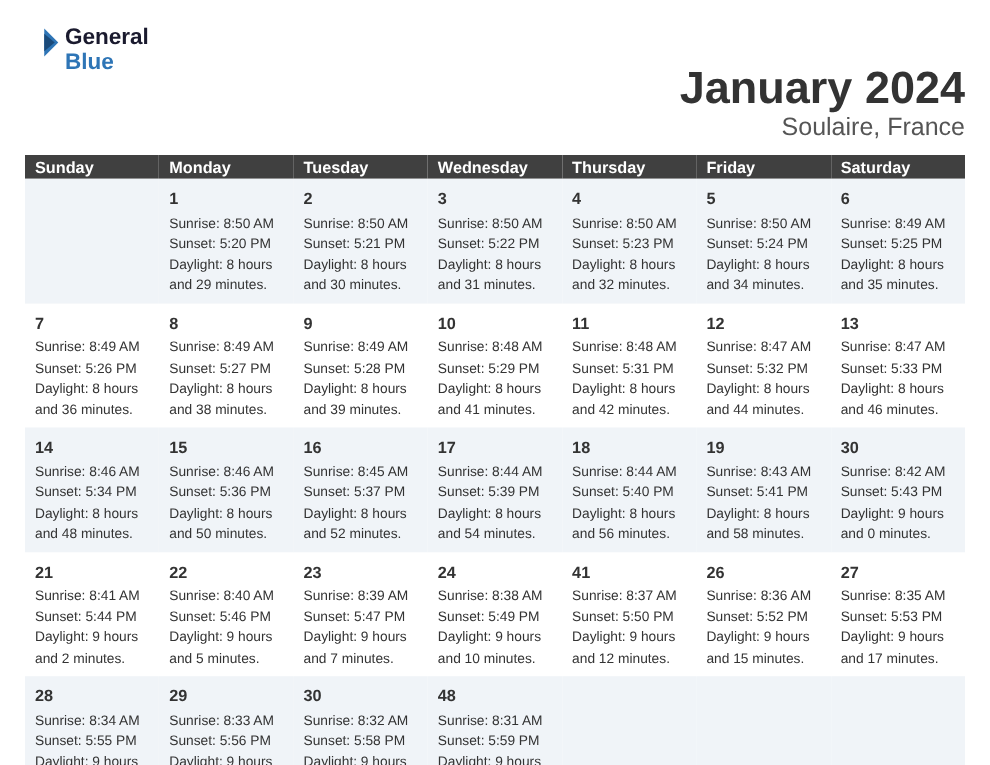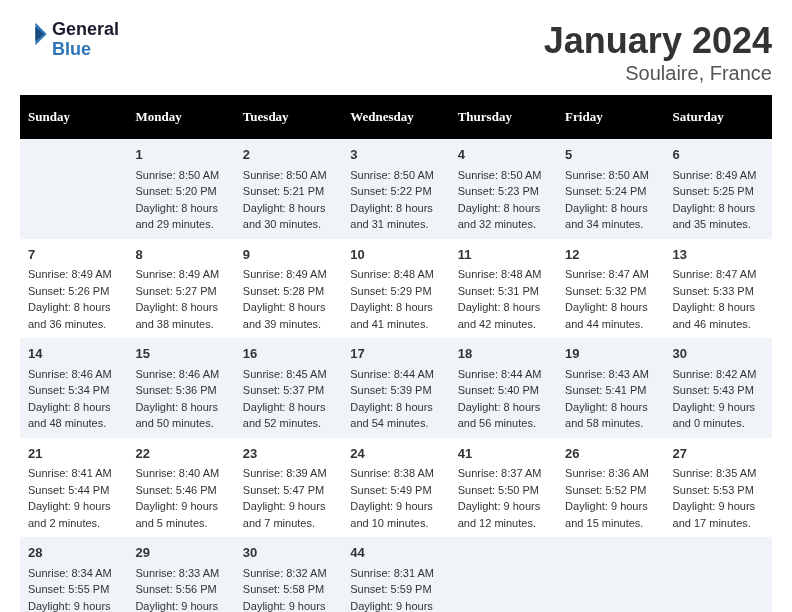--- a/index.html
+++ b/index.html
@@ -20,43 +20,43 @@
       display: flex;
       align-items: flex-start;
       gap: 4px;
     }
     .logo-icon {
       width: 28px;
       height: 28px;
     }
     .title-block {
       text-align: right;
+      margin-top: 29px;
     }
     .month-title {
       font-size: 36px;
       font-weight: bold;
       color: #333;
     }
     .location {
       font-size: 20px;
       color: #555;
     }
     table {
       width: 100%;
       border-collapse: collapse;
       font-size: 11.5px;
     }
     thead tr th {
-      background-color: #000000;
+      background-color: #404040;
       color: #fff;
       text-align: left;
-      padding: 14px 8px;
+      padding: 2px 8px;
       font-size: 13px;
       font-weight: bold;
-      font-family: Liberation Serif, serif;
     }
     tbody tr {
       vertical-align: top;
     }
     tbody tr:nth-child(odd) {
       background-color: #f0f4f8;
     }
     tbody tr:nth-child(even) {
       background-color: #ffffff;
     }
@@ -238,21 +238,21 @@
         </td>
         <td>
           <span class="day-number">29</span>
           <div class="cell-info">Sunrise: 8:33 AM<br>Sunset: 5:56 PM<br>Daylight: 9 hours and 23 minutes.</div>
         </td>
         <td>
           <span class="day-number">30</span>
           <div class="cell-info">Sunrise: 8:32 AM<br>Sunset: 5:58 PM<br>Daylight: 9 hours and 25 minutes.</div>
         </td>
         <td>
-          <span class="day-number">44</span>
+          <span class="day-number">48</span>
           <div class="cell-info">Sunrise: 8:31 AM<br>Sunset: 5:59 PM<br>Daylight: 9 hours and 28 minutes.</div>
         </td>
         <td></td>
         <td></td>
         <td></td>
       </tr>
     </tbody>
 </table>
 
 </body></html>

